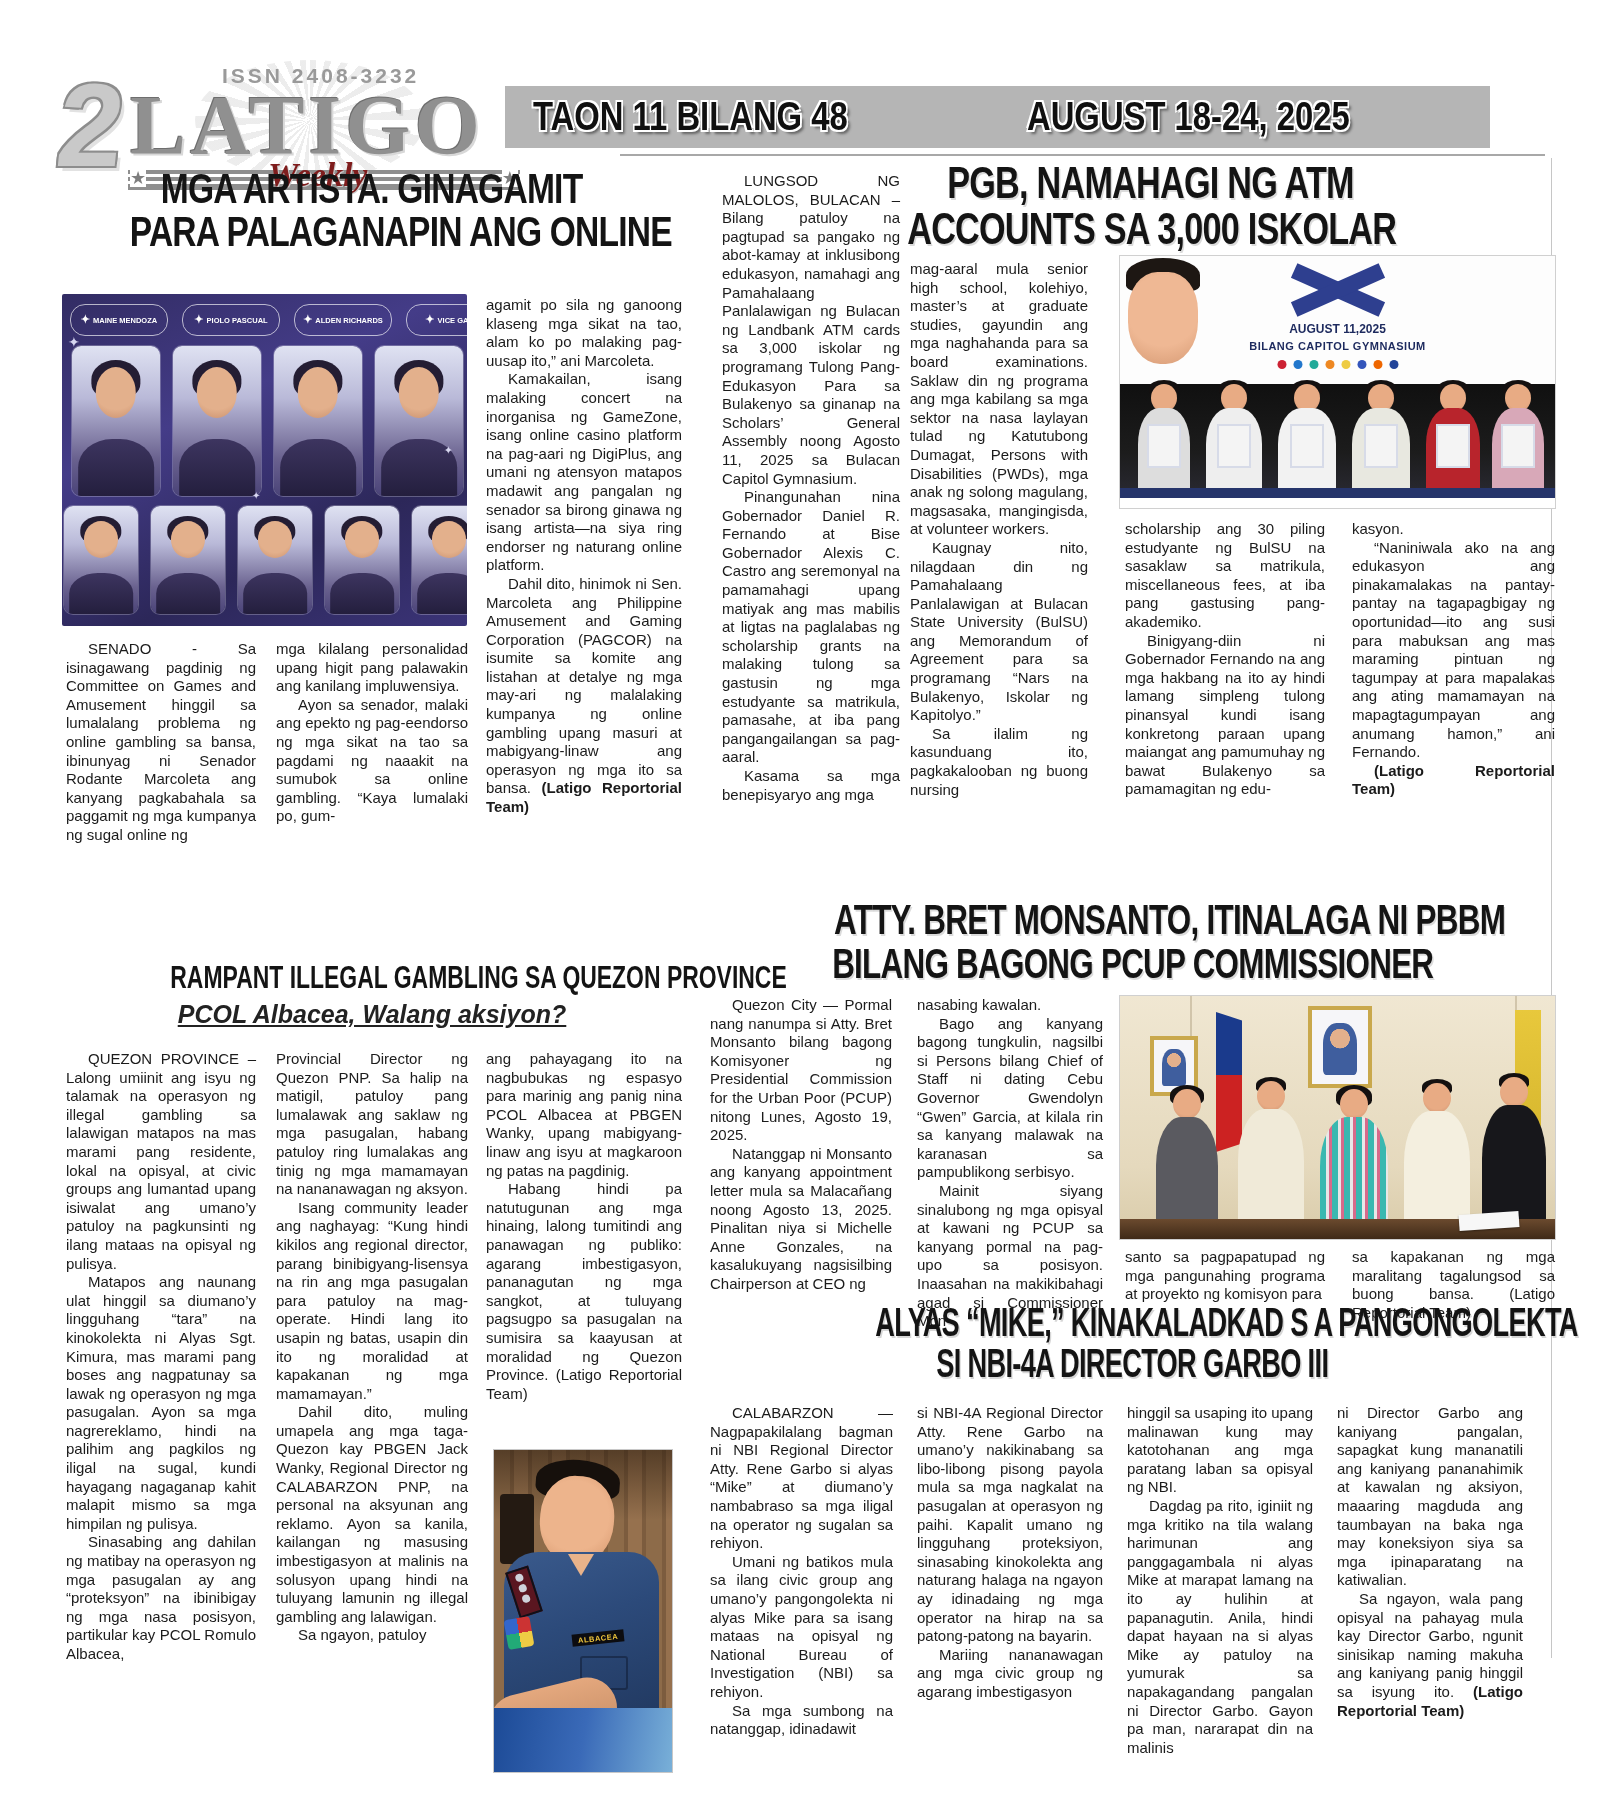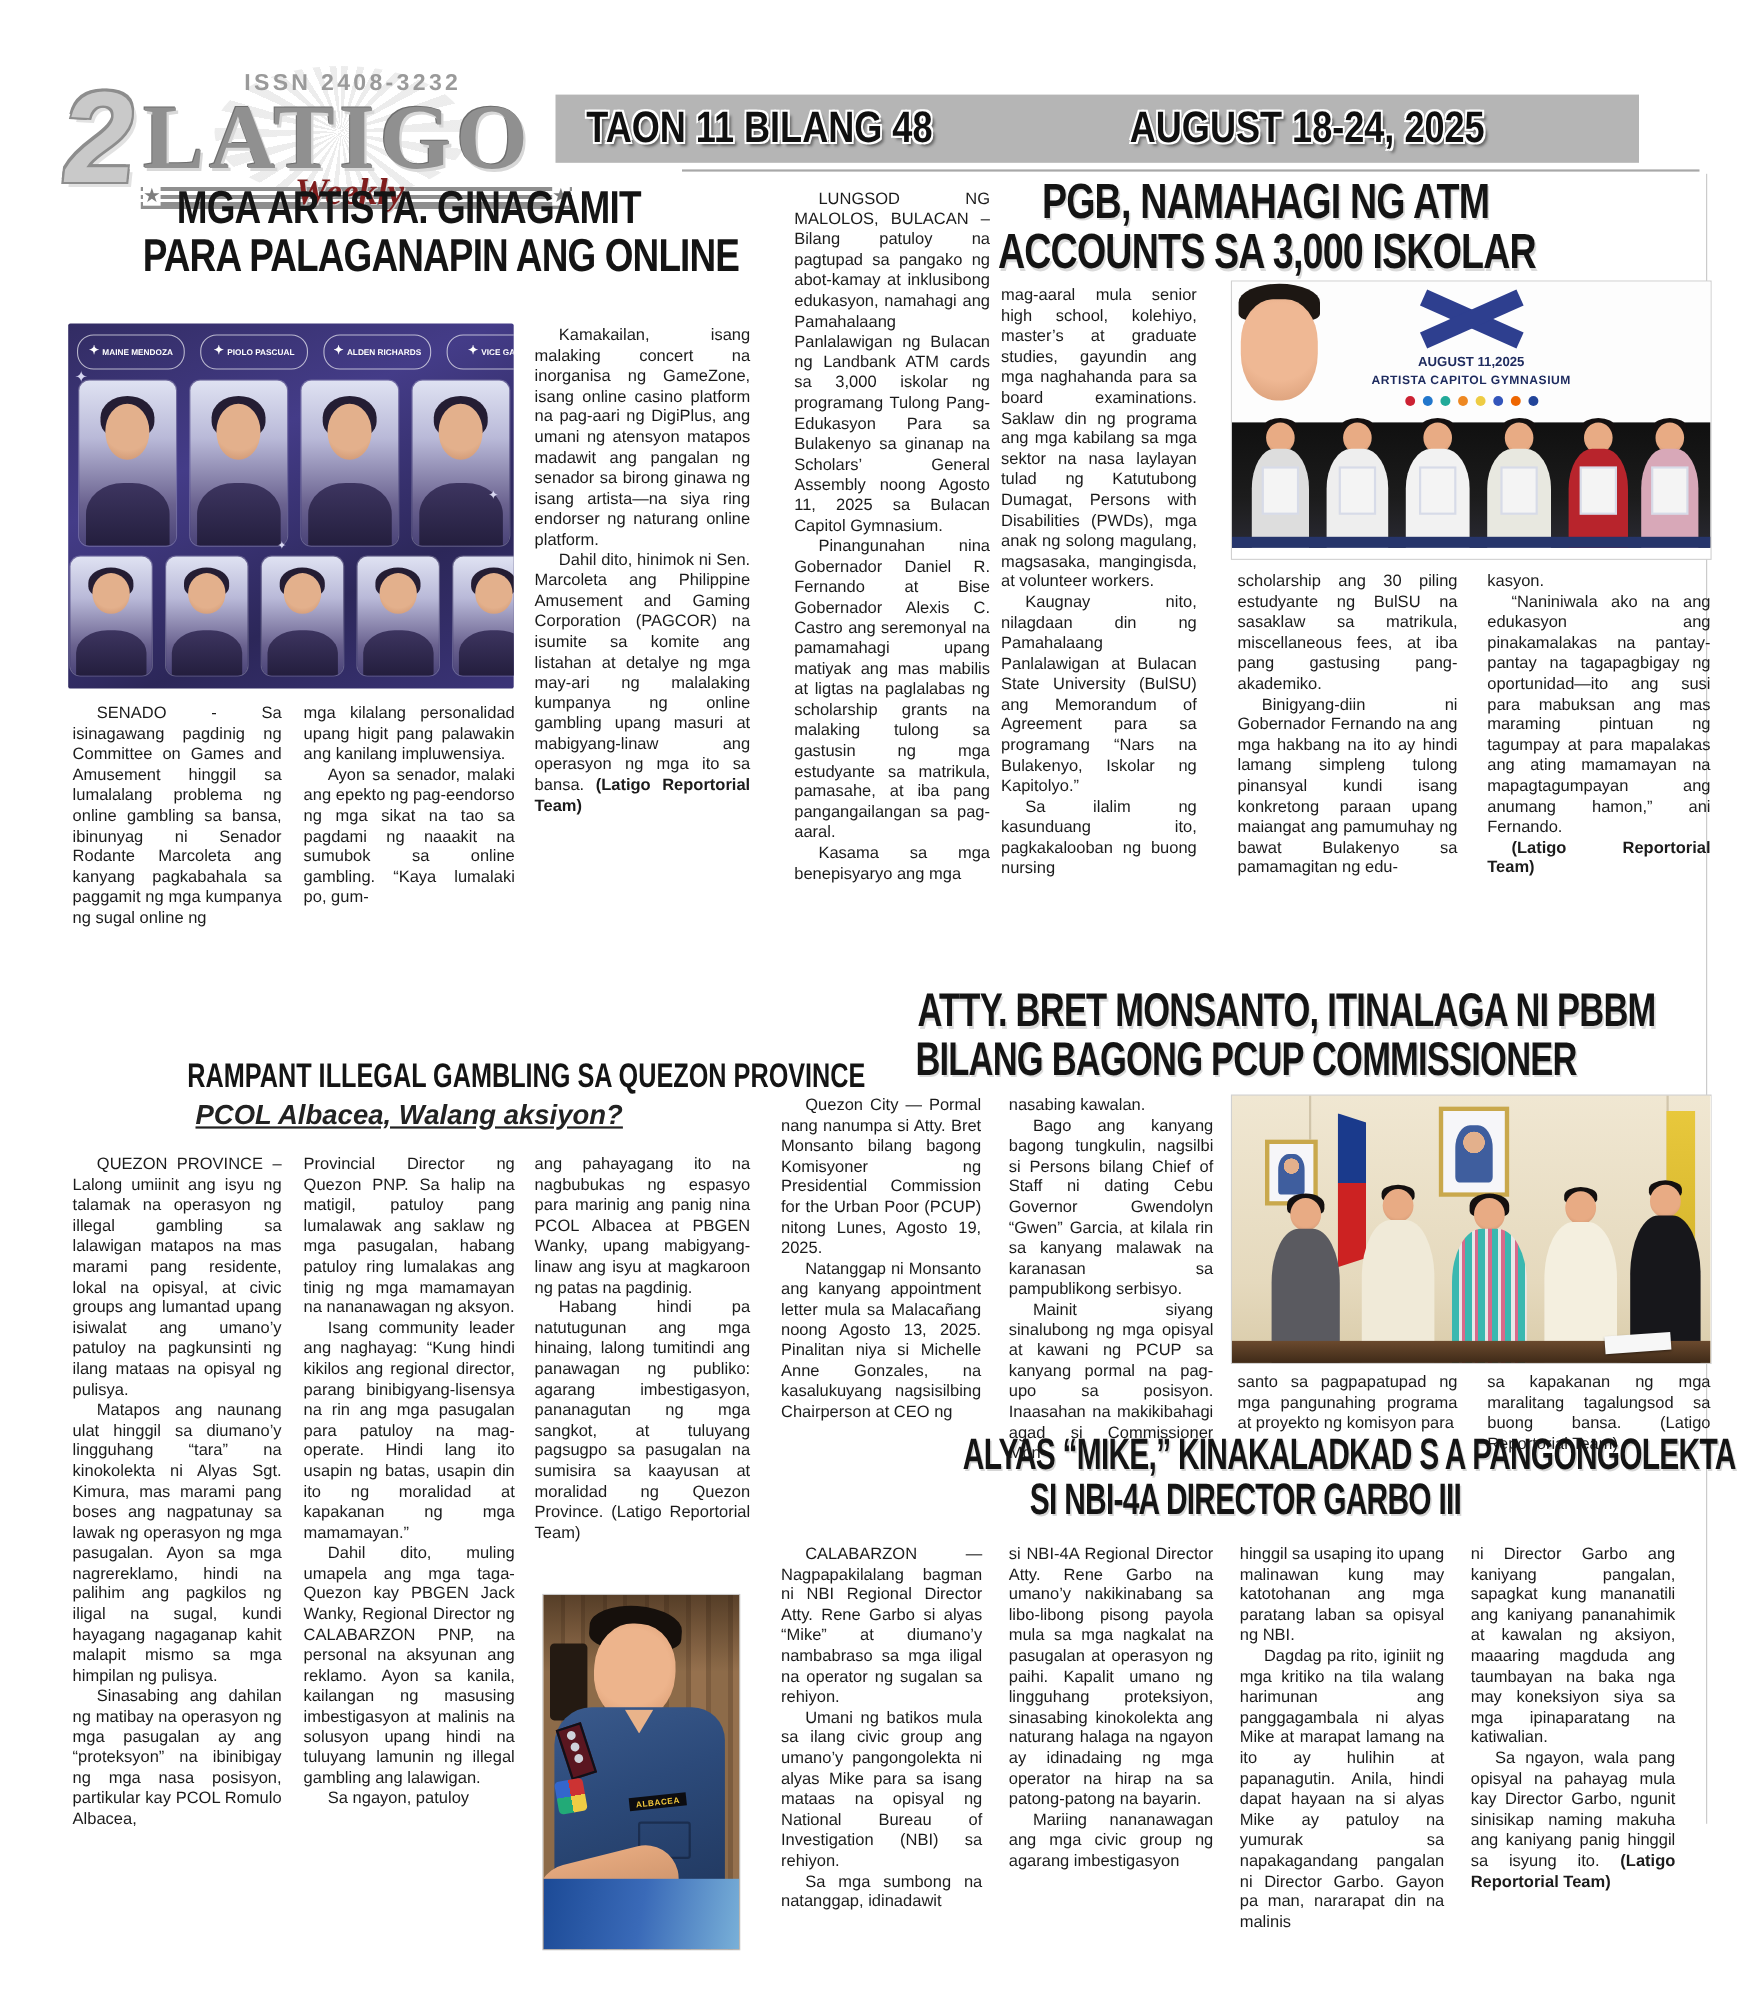--- a/index.html
+++ b/index.html
@@ -222,20 +222,21 @@
   </div>
 
   <div class="abs col" style="left:4px;top:472px;width:190px;">
       <p class="para">SENADO - Sa isinagawang pagdinig ng Committee on Games and Amusement hinggil sa lumalalang problema ng online gambling sa bansa, ibinunyag ni Senador Rodante Marcoleta ang kanyang pagkabahala sa paggamit ng mga kumpanya ng sugal online ng</p>
     </div>
   <div class="abs col" style="left:214px;top:472px;width:192px;">
       <p class="para noindent">mga kilalang personalidad upang higit pang palawakin ang kanilang impluwensiya.</p>
       <p class="para">Ayon sa senador, malaki ang epekto ng pag-eendorso ng mga sikat na tao sa pagdami ng naaakit na sumubok sa online gambling. “Kaya lumalaki po, gum-</p>
     </div>
   <div class="abs col" style="left:424px;top:128px;width:196px;">
+      <p class="para noindent">agamit po sila ng ganoong klaseng mga sikat na tao, alam ko po malaking pag-uusap ito,” ani Marcoleta.</p>
       <p class="para">Kamakailan, isang malaking concert na inorganisa ng GameZone, isang online casino platform na pag-aari ng DigiPlus, ang umani ng atensyon matapos madawit ang pangalan ng senador sa birong ginawa ng isang artista—na siya ring endorser ng naturang online platform.</p>
       <p class="para">Dahil dito, hinimok ni Sen. Marcoleta ang Philippine Amusement and Gaming Corporation (PAGCOR) na isumite sa komite ang listahan at detalye ng mga may-ari ng malalaking kumpanya ng online gambling upang masuri at mabigyang-linaw ang operasyon ng mga ito sa bansa.<strong> (Latigo Reportorial Team)</strong></p>
     </div>
 </section>
 
 <section class="abs" style="left:710px;top:160px;width:845px;height:730px;">
   <div class="abs col" style="left:12px;top:12px;width:178px;">
       <p class="para">LUNGSOD NG MALOLOS, BULACAN – Bilang patuloy na pagtupad sa pangako ng abot-kamay at inklusibong edukasyon, namahagi ang Pamahalaang Panlalawigan ng Bulacan ng Landbank ATM cards sa 3,000 iskolar ng programang Tulong Pang-Edukasyon Para sa Bulakenyo sa ginanap na Scholars’ General Assembly noong Agosto 11, 2025 sa Bulacan Capitol Gymnasium.</p>
       <p class="para">Pinangunahan nina Gobernador Daniel R. Fernando at Bise Gobernador Alexis C. Castro ang seremonyal na pamamahagi upang matiyak ang mas mabilis at ligtas na paglalabas ng scholarship grants na malaking tulong sa gastusin ng mga estudyante sa matrikula, pamasahe, at iba pang pangangailangan sa pag-aaral.</p>
       <p class="para">Kasama sa mga benepisyaryo ang mga</p>
@@ -254,21 +255,21 @@
 
   <div class="abs pgbphoto" style="left:410px;top:96px;width:435px;height:252px;">
     <div class="pgb-top">
       <div class="face-hair"></div>
       <div class="face-skin"></div>
       <div class="xlogo">
           <i class="a"></i>
           <i class="b"></i>
         </div>
       <div class="pgb-date">AUGUST 11,2025</div>
-      <div class="pgb-venue">ARTISTA CAPITOL GYMNASIUM</div>
+      <div class="pgb-venue">BILANG CAPITOL GYMNASIUM</div>
       <div class="logodots">
         <b style="background:#c23;"></b>
           <b style="background:#27c;"></b>
           <b style="background:#2a9;"></b>
         <b style="background:#e82;"></b>
           <b style="background:#ec4;"></b>
           <b style="background:#35b;"></b>
         <b style="background:#e60;"></b>
           <b style="background:#249;"></b>
       </div>

